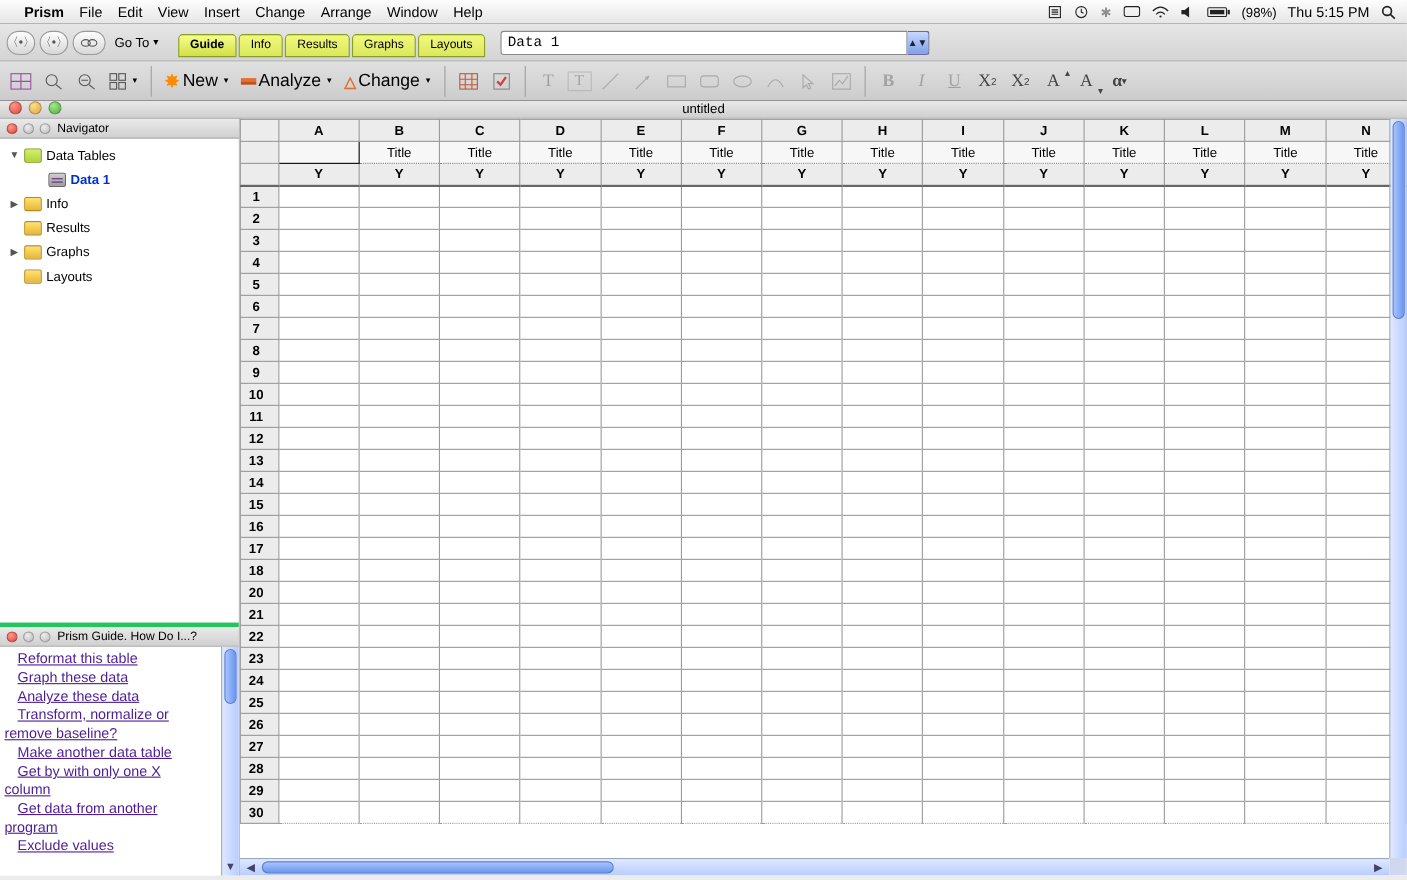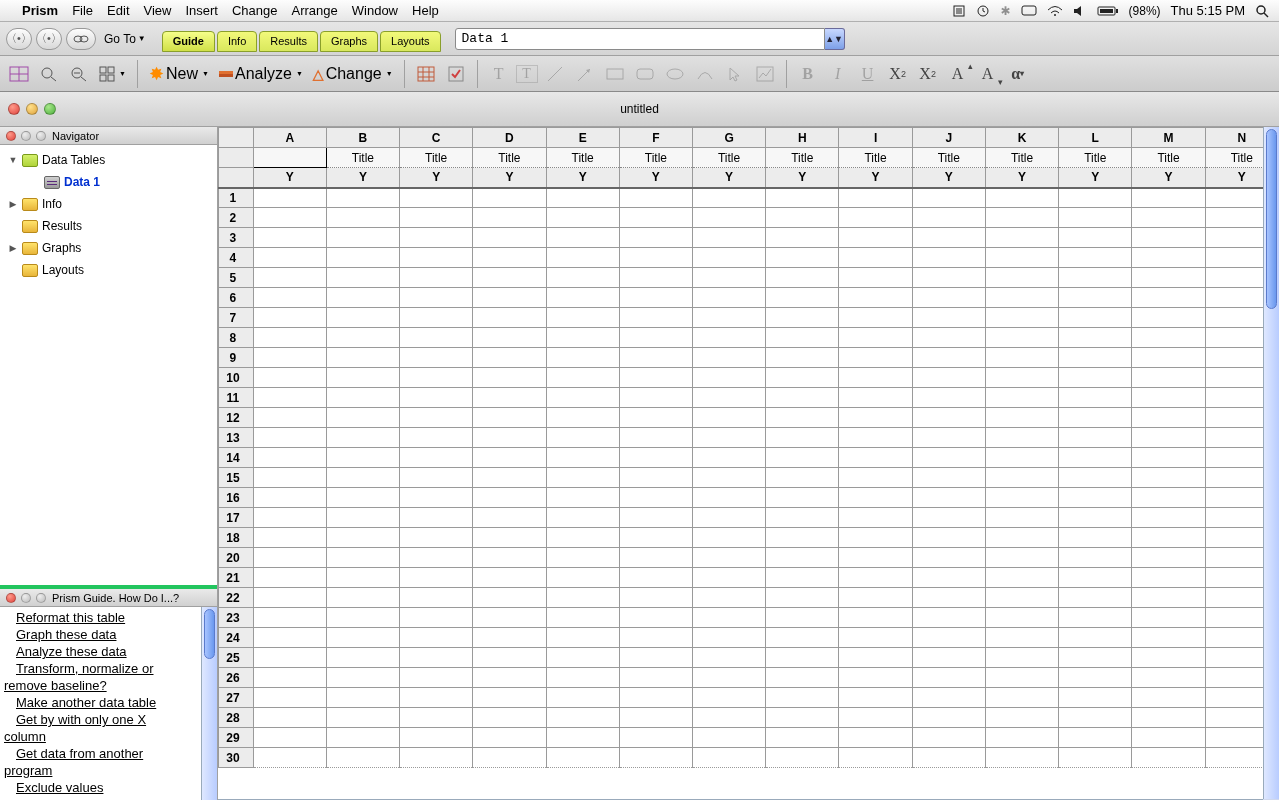--- a/index.html
+++ b/index.html
@@ -34,21 +34,21 @@
 .tbtn .lbl { font-size:16px; }
 .tbtn .dd { font-size:7px; margin-left:2px; }
 .vsep { width:1px; height:28px; background:#a0a0a0; margin:0 4px; }
 .starburst { color:#ff8c00; font-size:18px;}
 .analyzeicon { display:inline-block; width:14px; height:6px; border-top:3px solid #e07030; border-bottom:3px solid #c05020; }
 .changeicon { color:#e07030; font-size:14px; font-weight:bold;}
 .fmtbtn { width:26px; height:22px; display:flex; align-items:center; justify-content:center; font-family:"Times New Roman",serif; font-size:16px; color:#444; }
 .fmtbtn.disabled { opacity:0.35; }
 
 
-.wintitle { height:35px; background:linear-gradient(#e8e8e8,#cfcfcf); border-bottom:1px solid #a0a0a0; display:flex; align-items:center; justify-content:center; position:relative; font-size:12px;}
+.wintitle { height:16px; background:linear-gradient(#e8e8e8,#cfcfcf); border-bottom:1px solid #a0a0a0; display:flex; justify-content:center; position:relative; font-size:12px;}
 .trafficlights { position:absolute; left:8px; display:flex; gap:6px; }
 .tl { width:12px; height:12px; border-radius:50%; border:1px solid rgba(0,0,0,0.25); }
 .tl.red { background:radial-gradient(circle at 35% 30%, #ff9a8a, #e0443e);}
 .tl.yellow { background:radial-gradient(circle at 35% 30%, #ffe08a, #e0a43e);}
 .tl.green { background:radial-gradient(circle at 35% 30%, #a8e88a, #4eb03e);}
 .tl.grey { background:radial-gradient(circle at 35% 30%, #eee, #bbb);}
 
 
 .mainarea { display:flex; height:688px; }
 .leftcol { width:218px; display:flex; flex-direction:column; border-right:1px solid #a0a0a0;}
@@ -61,21 +61,21 @@
 .navrow .folder { width:16px; height:13px; background:linear-gradient(#ffe36b,#e8b53a); border:1px solid #b98a1a; border-radius:2px; display:inline-block; }
 .navrow .folder.open { background:linear-gradient(#d4f06b,#b0d43a); border-color:#7a9a1a;}
 .navrow .datacell { width:16px; height:13px; background:linear-gradient(#d0d0d0,#9a9a9a); border:1px solid #666; border-radius:2px; display:inline-block; position:relative;}
 .navrow .datacell::after{content:""; position:absolute; left:2px; right:2px; top:4px; height:1px; background:#5a2a7a; box-shadow:0 3px 0 #5a2a7a;}
 .navrow .txt { }
 .navrow.child { padding-left:44px; }
 .navrow.selected .txt { color:#0030d0; font-weight:bold; }
 
 .guidepane { height:230px; display:flex; flex-direction:column; border-top:4px solid #22c55e;}
 .guidebody { flex:1; background:#fff; overflow:auto; padding:2px 4px 2px 4px; font-size:13px; position:relative;}
-.guidebody a { color:#000000; text-decoration:underline; display:inline; }
+.guidebody a { color:#4c1d95; text-decoration:underline; display:inline; }
 .guidebody .ln { line-height:17px; }
 .guidebody .indent { padding-left:12px; }
 .guide-scroll { position:absolute; right:0; top:18px; bottom:0; width:16px; background:linear-gradient(90deg,#dfe8ff,#b8ccff); border-left:1px solid #9ab; }
 .guide-scroll .thumb { position:absolute; left:2px; right:2px; top:2px; height:50px; background:linear-gradient(90deg,#a8c4ff,#6a98ee); border-radius:6px; border:1px solid #5a7acc;}
 .guide-scroll .darr { position:absolute; bottom:2px; left:0; right:0; text-align:center; font-size:10px; color:#446;}
 
 
 .sheetarea { flex:1; position:relative; background:#fff; overflow:hidden;}
 table.sheet { border-collapse:collapse; table-layout:fixed; }
 table.sheet th, table.sheet td { border:1px solid #9a9a9a; font-size:12px; text-align:center; background:#fff; height:20px; }

